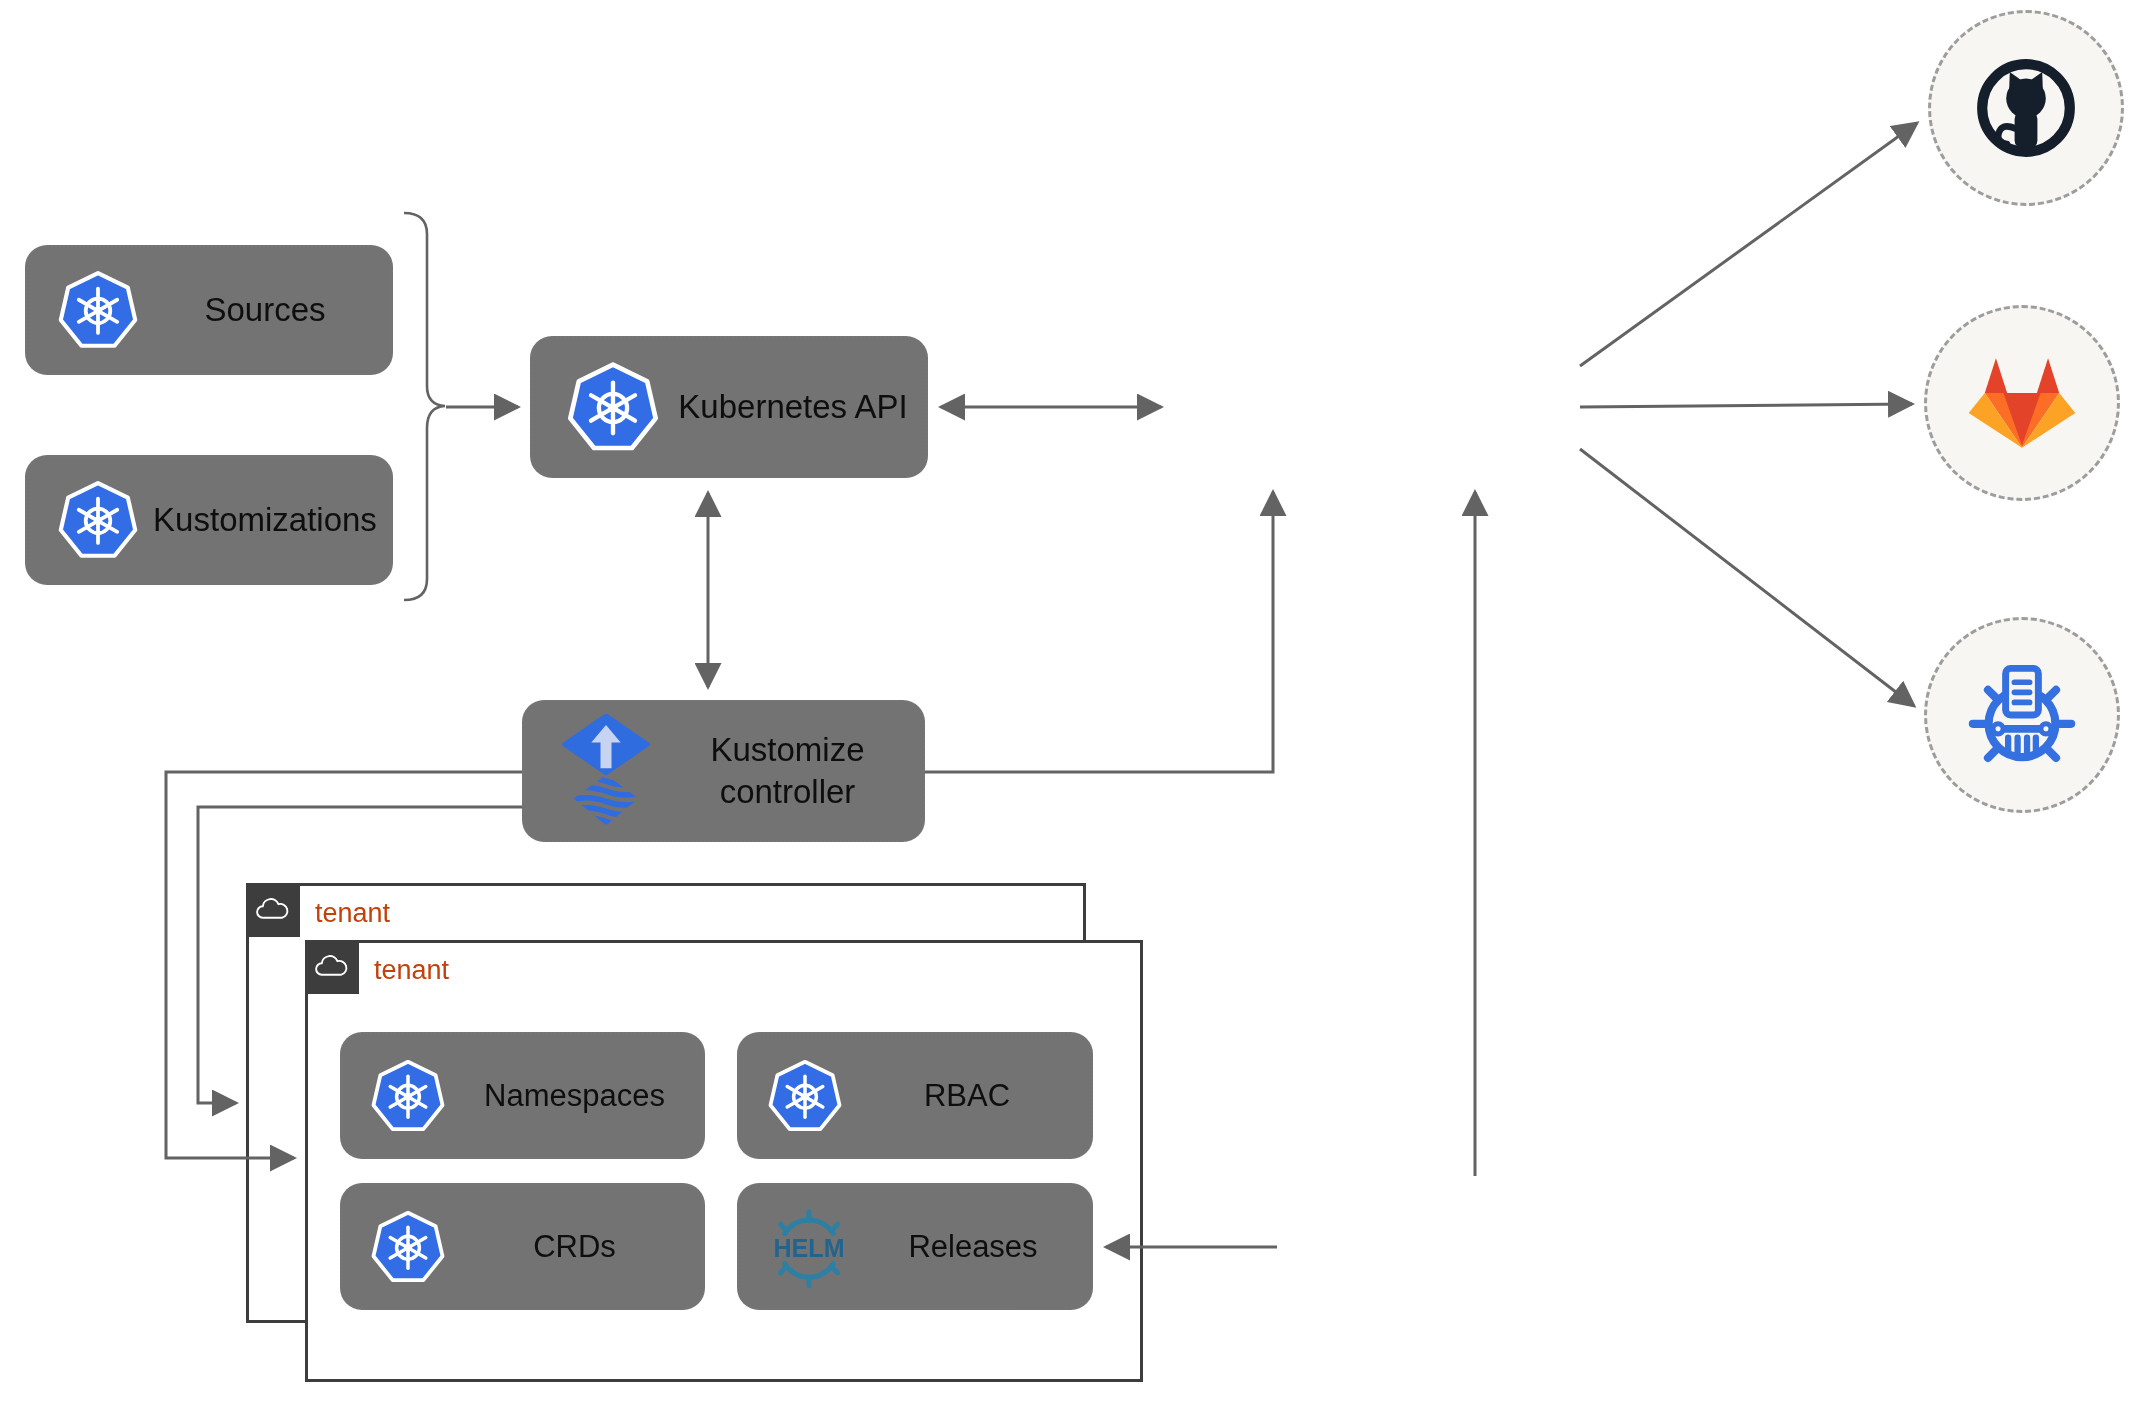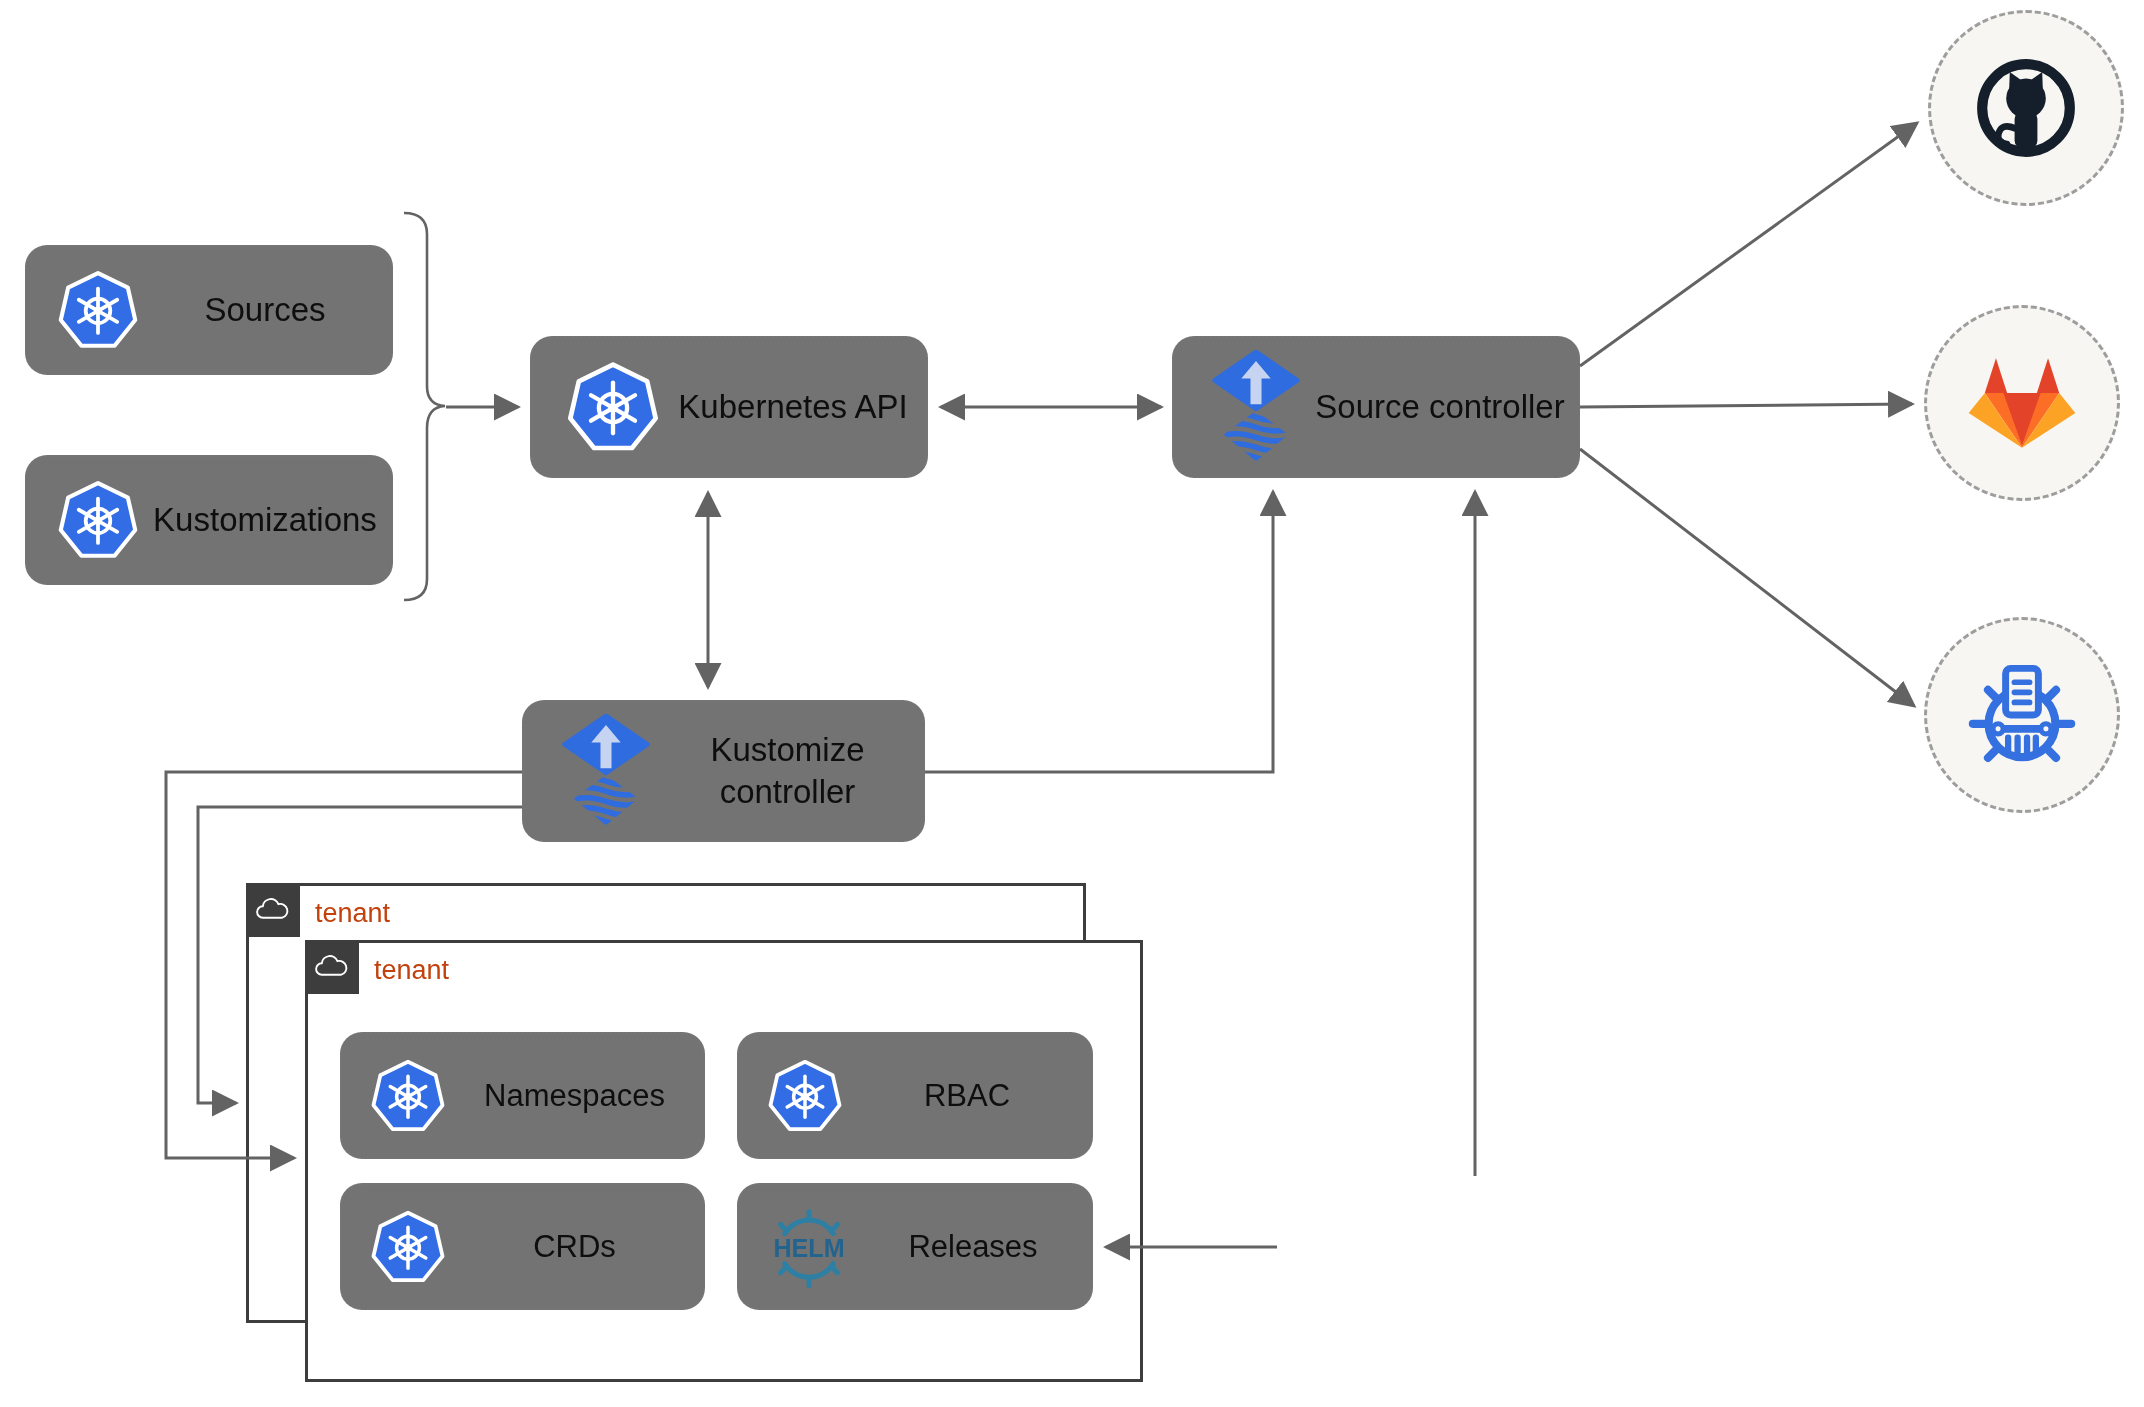--- a/index.html
+++ b/index.html
@@ -158,26 +158,20 @@
     <div class="lbl">Kustomizations</div>
   </div>
 
   <div class="node" style="left:530px;top:336px;width:398px;height:142px;">
     <svg class="ic k8s-big" viewBox="0 0 100 100">
         <use href="#icon-k8s"></use>
       </svg>
     <div class="lbl">Kubernetes API</div>
   </div>
 
-  <div class="node" style="left:1172px;top:336px;width:408px;height:142px;">
-    <svg class="ic flux" viewBox="0 0 100 124">
-        <use href="#icon-flux"></use>
-      </svg>
-    <div class="lbl two">Source controller</div>
-  </div>
 
   <div class="node" style="left:522px;top:700px;width:403px;height:142px;">
     <svg class="ic flux" viewBox="0 0 100 124">
         <use href="#icon-flux"></use>
       </svg>
     <div class="lbl two">Kustomize controller</div>
   </div>
 
 
   <div class="node" style="left:340px;top:1032px;width:365px;height:127px;z-index:3;">

